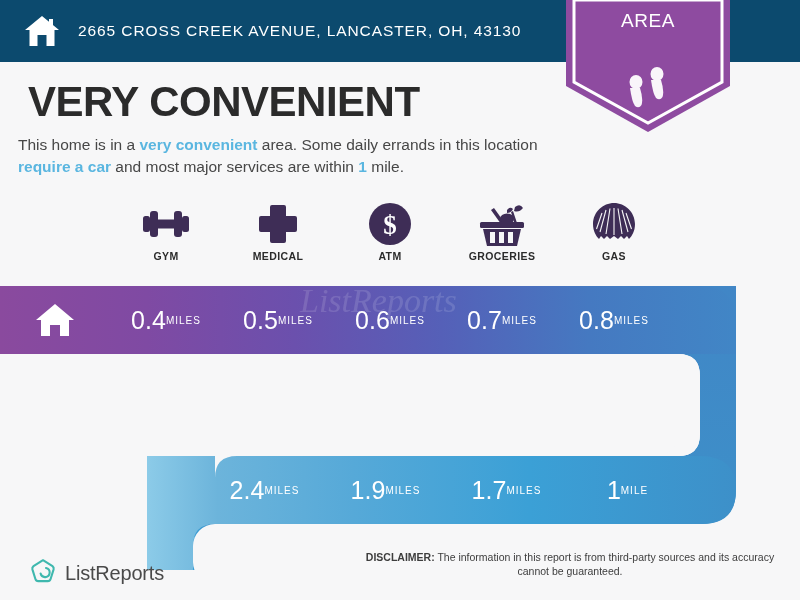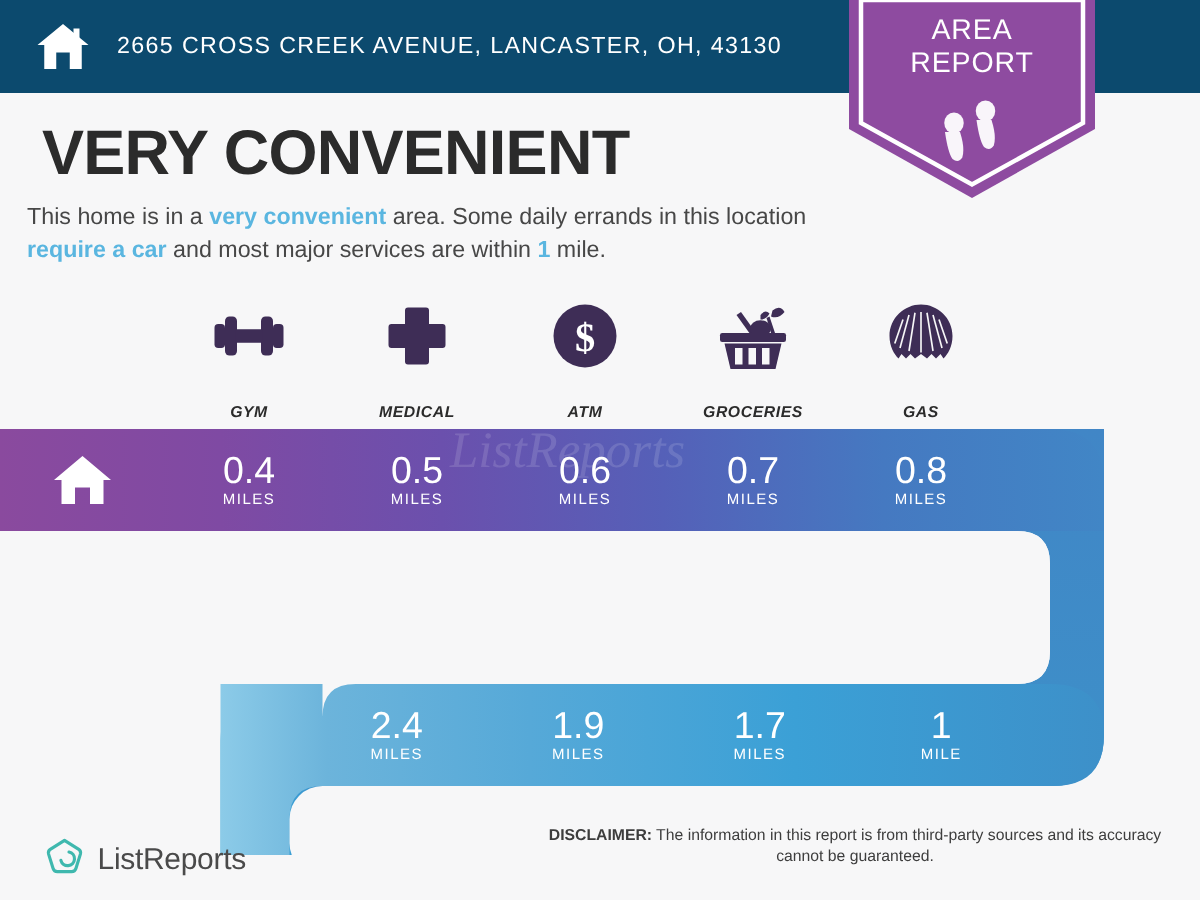--- a/index.html
+++ b/index.html
@@ -50,34 +50,34 @@
   
   .icon-row { position:absolute; display:flex; }
   .icon-row-1 { left:110px; top:198px; width:560px; }
   .icon-row-2 { left:222px; top:373px; width:448px; }
   .icon-cell {
     width:112px; display:flex; flex-direction:column;
     align-items:center; justify-content:flex-end;
   }
   .icon-glyph { height:52px; display:flex; align-items:center; justify-content:center; }
   .icon-label {
-    margin-top:19px; font-size:10.5px; font-weight:700;
-    color:#2b2b2b; letter-spacing:0.4px; white-space:nowrap;font-style:italic;
+    margin-top:0; font-size:10.5px; font-weight:700;
+    color:#2b2b2b; letter-spacing:0.4px; white-space:nowrap;
   }
 
   
   .ribbon { position:absolute; left:0; top:280px; width:800px; height:290px; z-index:1; }
 
   
   .seg-row { position:absolute; display:flex; z-index:3; }
   .seg-row-1 { left:110px; top:286px; width:560px; height:68px; }
   .seg-row-2 { left:222px; top:456px; width:448px; height:86px;gap:36px; }
   .seg {
     width:112px; height:68px;
-    display:flex; flex-direction:column;
+    display:flex; flex-direction:row;
     align-items:center; justify-content:center;
     color:#ffffff;
   }
   .seg-value { font-size:25px; font-weight:400; line-height:26px; }
   .seg-unit { font-size:10px; letter-spacing:1px; margin-top:1px; }
 
   .home-badge {
     position:absolute; left:0px; top:286px; width:110px; height:68px;
     display:flex; align-items:center; justify-content:center; z-index:3;
   }
@@ -125,21 +125,20 @@
 
     <g fill="#ffffff" opacity="0.95">
       <ellipse cx="70" cy="84" rx="6.5" ry="7"></ellipse>
       <path d="M64 90 q2 14 5 18 q4 3 6.5 -1 q2 -6 -1.5 -17 Z"></path>
       <ellipse cx="91" cy="76" rx="6.5" ry="7"></ellipse>
       <path d="M85 82 q2 14 5 18 q4 3 6.5 -1 q2 -6 -1.5 -17 Z"></path>
     </g>
   </svg>
   <div class="badge-label">
     <div>AREA</div>
-    <div>REPORT</div>
   </div>
 </div>
 
 <div class="title">VERY CONVENIENT</div>
 <div class="subtitle">
   <span>This home is in a </span><b>very convenient</b><span> area. Some daily errands in this location </span><b>require a car</b><span> and most major services are within </span><b>1</b><span> mile.</span>
 </div>
 
 <svg class="ribbon" viewBox="0 0 800 290" width="800" height="290">
   <defs>

